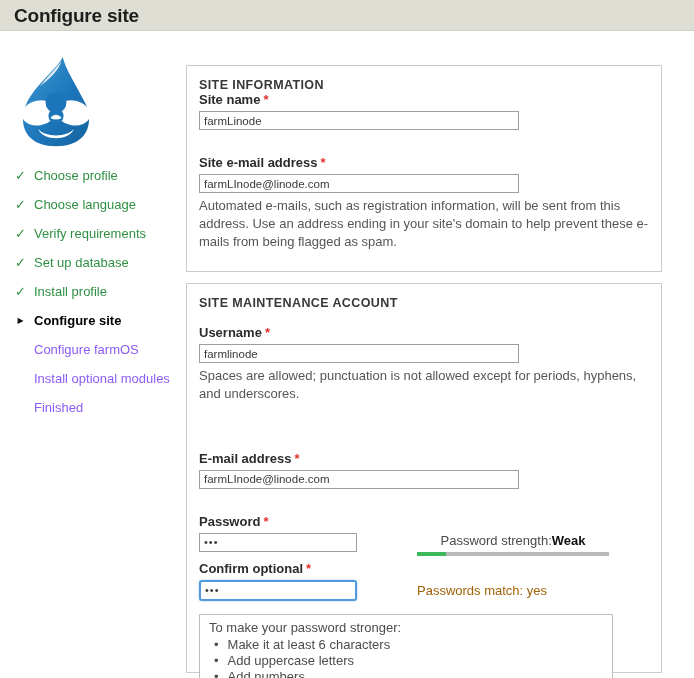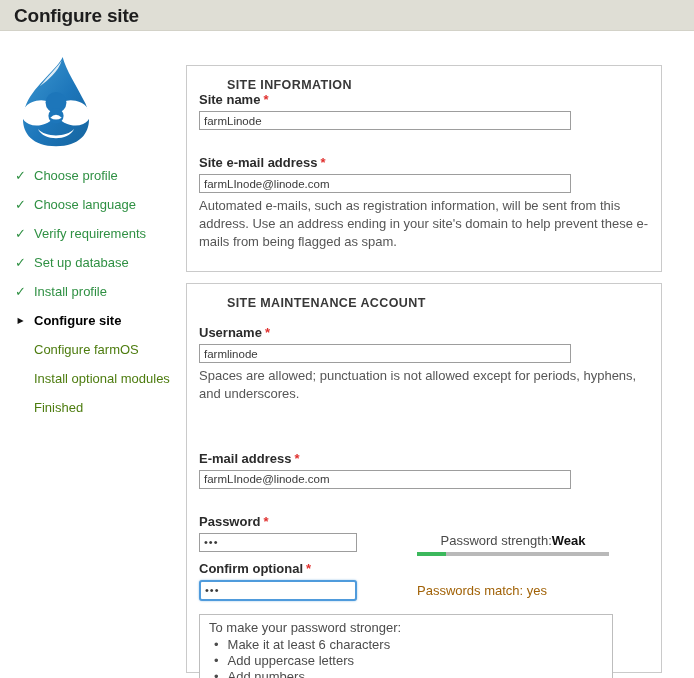--- a/index.html
+++ b/index.html
@@ -13,33 +13,33 @@
   .logo { position:absolute; left:8px; top:55px; width:96px; height:95px; }
 
   .tasks { position:absolute; left:14px; top:167px; width:168px; list-style:none; }
   .tasks li { display:flex; align-items:flex-start; gap:7px; margin-bottom:12px;
     font-size:13px; line-height:17px; }
   .tasks .marker { width:13px; flex:none; text-align:center; }
   .tasks .done { color:#2f9043; }
   .tasks .done .marker { font-weight:bold; }
   .tasks .current { color:#000; font-weight:bold; }
   .tasks .current .marker { font-size:8px; line-height:17px; color:#111; }
-  .tasks .pending { color:#4d7c0f; }
+  .tasks .pending { color:#8b5cf6; }
 
   fieldset.panel { position:absolute; left:186px; width:476px; border:1px solid #cacaca;
     background:#fff; padding:10px 12px; }
   #fs-site-info { top:65px; height:207px; }
   #fs-maintenance { top:283px; height:390px; }
   .legend { font-size:12.5px; font-weight:bold; color:#383838; letter-spacing:0.4px;
-    padding-top:2px;margin-left:28px; }
+    padding-top:2px; }
 
   .form-item label { display:block; font-size:13px; font-weight:bold; color:#2b2b2b;
     margin-bottom:4px; }
   .req { color:#e0302e; margin-left:3px; }
-  input.text { display:block; width:372px; height:19px; border:1px solid #9d9d9d;
+  input.text { display:block; width:320px; height:19px; border:1px solid #9d9d9d;
     background:#fff; font-family:inherit; font-size:11.5px; color:#3a3a3a;
     padding:1px 4px; border-radius:0; }
   input.short { width:158px; }
   input.masked { font-size:11px; letter-spacing:1px; }
   input.focused { border:2px solid #4f9bdc; border-radius:3px;
     box-shadow:0 0 2px rgba(80,155,220,.65); height:21px; }
   .description { font-size:13px; color:#565656; line-height:1.38; margin-top:4px;
     width:450px; }
 
   .mt1 { } .mt2 { margin-top:25px; }

